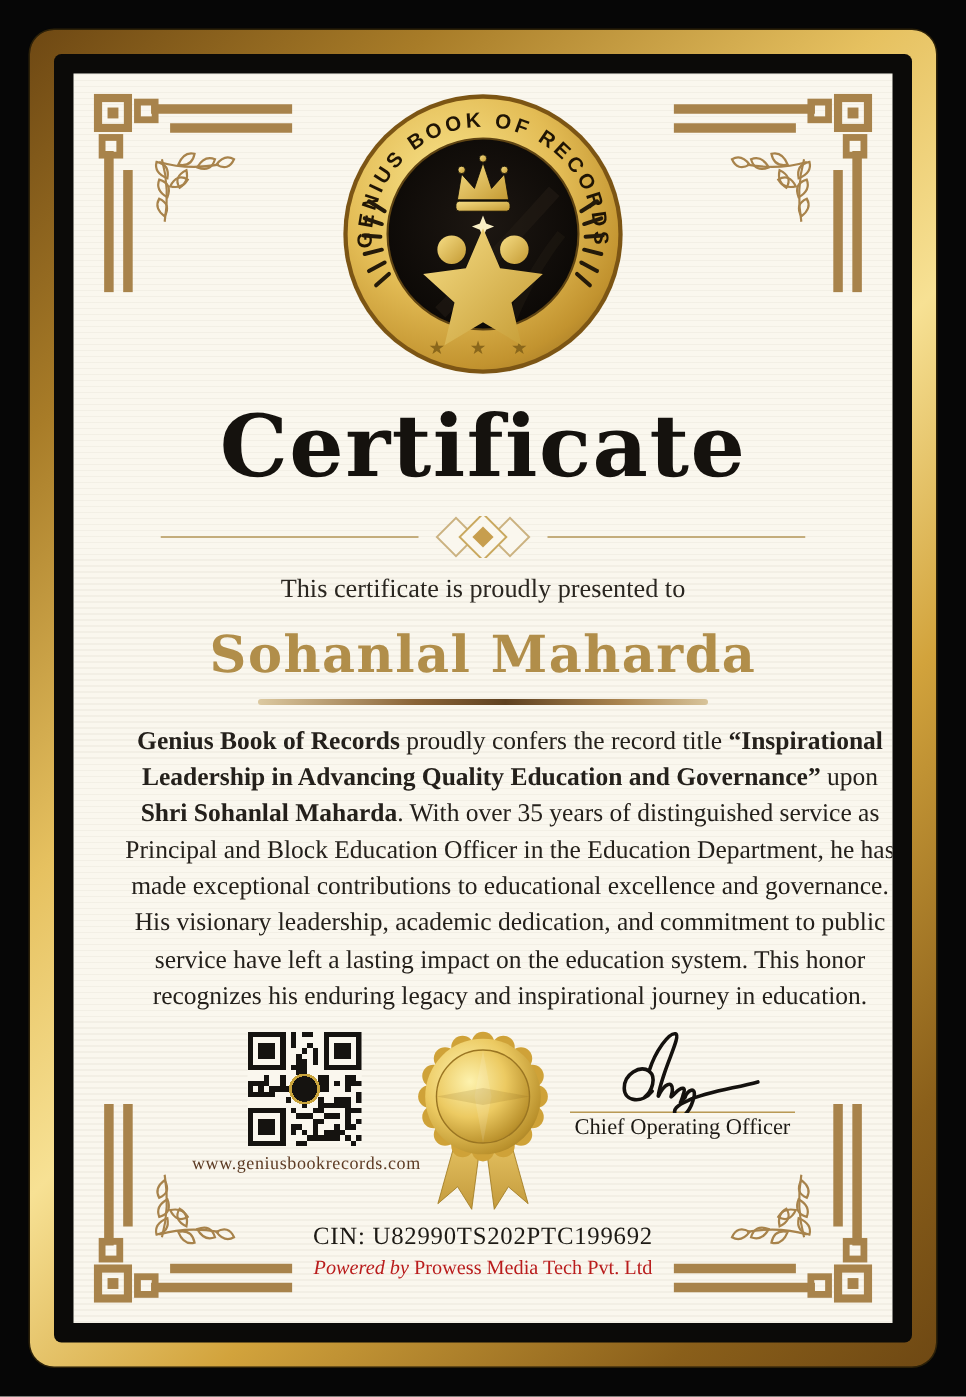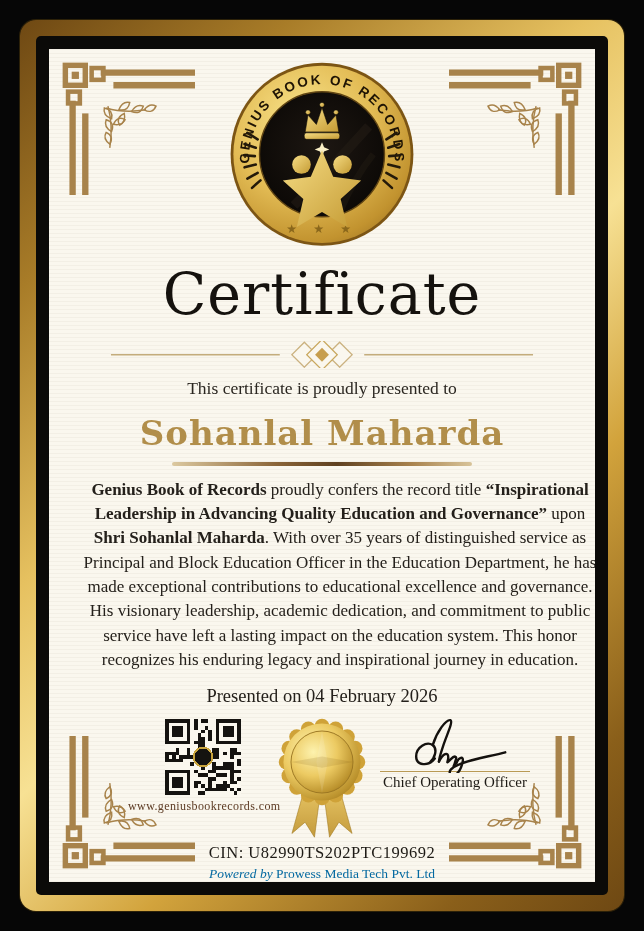--- a/index.html
+++ b/index.html
@@ -24,21 +24,21 @@
   .corner.tl{top:10px;left:10px;}
   .corner.tr{top:10px;right:10px;transform:scaleX(-1);}
   .corner.bl{bottom:10px;left:10px;transform:scaleY(-1);}
   .corner.br{bottom:10px;right:10px;transform:scale(-1,-1);}
   .content{
     position:relative;height:100%;display:flex;flex-direction:column;align-items:center;
     text-align:center;overflow:hidden;
   }
   .seal{margin-top:12px;width:190px;height:190px;}
   .cert-title{
-    margin-top:18px;font-family:"DejaVu Serif", serif;font-weight:400;
+    margin-top:18px;font-family:"DejaVu Serif", serif;font-weight:700;
     font-size:57px;line-height:1;color:#15120e;letter-spacing:1px;
   }
   .divider{margin-top:18px;}
   .presented-line{margin-top:10px;font-size:17.5px;color:#2a2620;}
   .recipient{
     margin-top:14px;font-family:"DejaVu Serif", serif;font-weight:700;
     font-size:34px;color:#b18e4a;letter-spacing:1px;line-height:1.2;
   }
   .name-rule{
     margin-top:8px;width:300px;height:4px;border-radius:2px;
@@ -52,21 +52,21 @@
   .bottom-row{margin-top:8px;position:relative;width:100%;height:118px;}
   .qr-block{position:absolute;left:79px;top:4px;width:150px;text-align:center;}
   .qr-block svg{display:block;margin:0 auto;background:#faf7ee;}
   .website{margin-top:4px;font-size:12px;color:#5c3a23;letter-spacing:.4px;}
   .medal-block{position:absolute;left:50%;top:0;transform:translateX(-50%);}
   .sig-block{position:absolute;left:316px;top:0;width:180px;text-align:center;}
   .sig-line{border-top:1.5px solid #b99a55;width:150px;margin:-6px auto 2px auto;}
   .signer-name{font-size:18px;color:#1d1a15;}
   .signer-title{font-size:15px;color:#1d1a15;}
   .cin{margin-top:12px;font-size:16.5px;letter-spacing:.5px;color:#1d1a15;}
-  .powered{margin-top:3px;font-size:13.5px;color:#0369a1;}
+  .powered{margin-top:3px;font-size:13.5px;color:#b91c1c;}
   .powered .it{font-style:italic;}
 </style>
 </head>
 <body>
 
 <svg width="0" height="0" style="position:absolute" aria-hidden="true">
   <symbol id="corner-sym" viewBox="0 0 150 150">
     <g stroke="#a8834b" fill="none">
       <path d="M150 15 H46" stroke-width="7"></path>
       <path d="M15 150 V46" stroke-width="7"></path>
@@ -180,21 +180,20 @@
           <rect x="210" y="9" width="10" height="10" fill="#c79e4e" transform="rotate(45 215 14)"></rect>
         </svg>
 
         <div class="presented-line">This certificate is proudly presented to</div>
 
         <div class="recipient">Sohanlal Maharda</div>
         <div class="name-rule"></div>
 
         <div class="body-text"><span class="b">Genius Book of Records</span><span> proudly confers the record title </span><span class="b">“Inspirational Leadership in Advancing Quality Education and Governance”</span><span> upon </span><span class="b">Shri Sohanlal Maharda</span><span>. With over 35 years of distinguished service as Principal and Block Education Officer in the Education Department, he has made exceptional contributions to educational excellence and governance. His visionary leadership, academic dedication, and commitment to public service have left a lasting impact on the education system. This honor recognizes his enduring legacy and inspirational journey in education.</span></div>
 
-        <div class="presented-on">Presented on 04 February 2026</div>
 
         <div class="bottom-row">
 
           <div class="qr-block">
             <svg id="qr-code-svg" width="76" height="76" viewBox="0 0 21 21" shape-rendering="crispEdges">
                 <rect x="0" y="0" width="21" height="21" fill="#faf7ee"></rect>
                 <rect x="0" y="0" width="7" height="7" fill="#151310"></rect>
                 <rect x="1" y="1" width="5" height="5" fill="#faf7ee"></rect>
                 <rect x="2" y="2" width="3" height="3" fill="#151310"></rect>
                 <rect x="14" y="0" width="7" height="7" fill="#151310"></rect>

